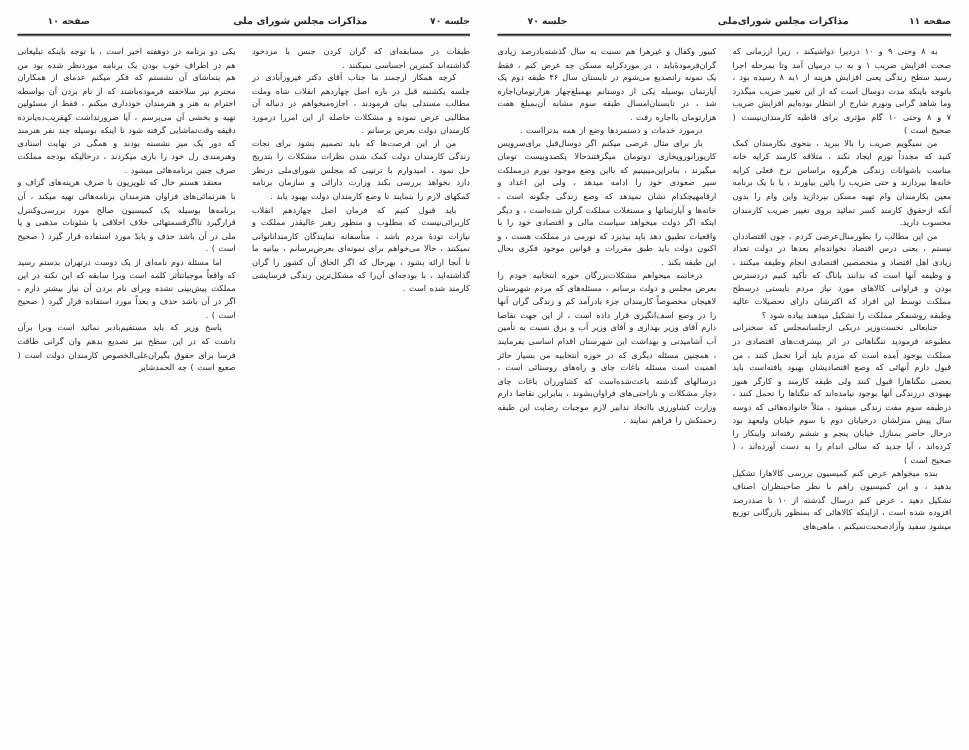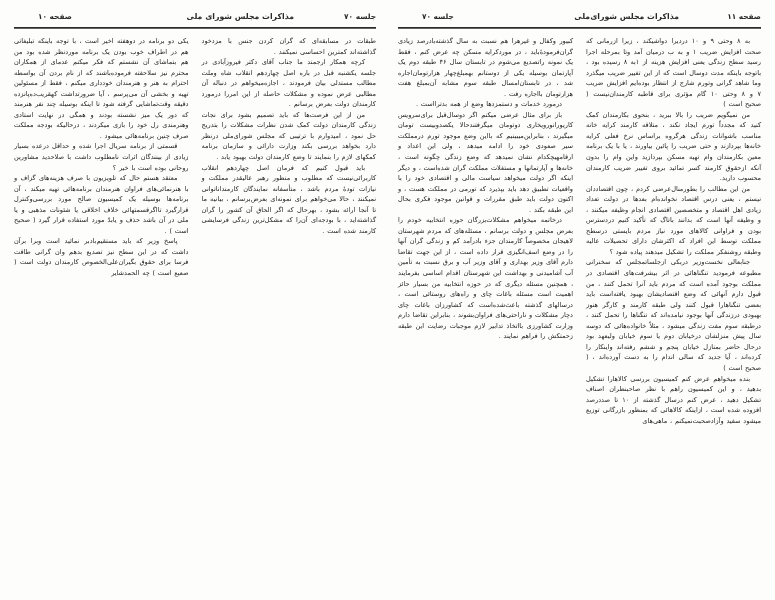--- a/index.html
+++ b/index.html
@@ -152,21 +152,21 @@
 
       <div class="columns">
         <div class="col">
           <p class="para">طبقات در مسابقه‌ای که گران کردن جنس با مزدخود گذاشته‌اند کمترین احساسی نمیکنند .</p>
           <p class="para indent">کرچه همکار ارجمند ما جناب آقای دکتر فیروزآبادی در جلسه یکشنبه قبل در باره اصل چهاردهم انقلاب شاه وملت مطالب مستدلی بیان فرمودند ، اجازه‌میخواهم در دنباله آن مطالبی عرض نموده و مشکلات حاصله از این امررا درمورد کارمندان دولت بعرض برسانم .</p>
           <p class="para indent">من از این فرصت‌ها که باید تصمیم بشود برای نجات زندگی کارمندان دولت کمک شدن نظرات مشکلات را بتدریج حل نمود ، امیدوارم با ترتیبی که مجلس شورای‌ملی درنظر دارد بخواهد بررسی بکند وزارت دارائی و سازمان برنامه کمکهای لازم را بنمایند تا وضع کارمندان دولت بهبود یابد .</p>
           <p class="para indent">باید قبول کنیم که فرمان اصل چهاردهم انقلاب کاربرائی‌نیست که مطلوب و منظور رهبر عالیقدر مملکت و نیازات تودهٔ مردم باشد ، متأسفانه نمایندگان کارمنداناتوانی نمیکنند ، حالا می‌خواهم برای نمونه‌ای بعرض‌برسانم ، بیانیه ما تا آنجا ارائه بشود ، بهرحال که اگر الحاق آن کشور را گران گذاشته‌اید ، با بودجه‌ای آن‌را که مشکل‌ترین زندگی فرسایشی کارمند شده است .</p>
         </div>
         <div class="col">
           <p class="para">یکی دو برنامه در دوهفته اخیر است ، با توجه باینکه تبلیغاتی هم در اطراف خوب بودن یک برنامه موردنظر شده بود من هم بتماشای آن نشستم که فکر میکنم عدمای از همکاران محترم نیز سلاحفته فرموده‌باشند که از نام بردن آن بواسطه احترام به هنر و هنرمندان خودداری میکنم ، فقط از مسئولین تهیه و بخشی آن می‌پرسم ، آیا ضرورتداشت کهقریب‌ده‌پانزده دقیقه وقت‌تماشایی گرفته شود تا اینکه بوسیله چند نفر هنرمند که دور یک میز نشسته بودند و همگی در نهایت استادی وهنرمندی رل خود را بازی میکردند ، درحالیکه بودجه مملکت صرف چنین برنامه‌هائی میشود .</p>
-          <p class="para indent">قسمتی از برنامه سریال اجرا شده و حداقل درعده بسیار زیادی از بینندگان اثرات نامطلوب داشت با صلاحدید مشاورین روحانی بوده است با خیر ؟</p>
           <p class="para indent">معتقد هستم حال که تلویزیون با صرف هزینه‌های گزاف و با هنرنمائی‌های فراوان هنرمندان برنامه‌هائی تهیه میکند ، آن برنامه‌ها بوسیله یک کمیسیون صالح مورد بررسی‌وکنترل قرارگیرد تااگرقسمتهائی خلاف اخلاقی یا شئونات مذهبی و یا ملی در آن باشد حذف و یابدً مورد استفاده قرار گیرد ( صحیح است ) .</p>
+          <p class="para indent">اما مسئله دوم نامه‌ای از یک دوست درتهران بدستم رسید که واقعاً موجباتتأثر کلمه است وبرا سابقه که این نکته در این مملکت پیش‌بینی نشده وبرای نام بردن آن نیاز بیشتر دارم ، اگر در آن باشد حذف و بعداً مورد استفاده قرار گیرد ( صحیح است ) .</p>
           <p class="para indent">پاسخ وزیر که باید مستقیم‌بادبر نمائید است وبرا برآن داشت که در این سطح نیز تصدیع بدهم وان گرانی طاقت فرسا برای حقوق بگیران‌علی‌الخصوص کارمندان دولت است ( صعیع است ) چه الحمدشایر</p>
         </div>
       </div>
     </div>
 
   </div>
 </div>
 
 </body></html>

